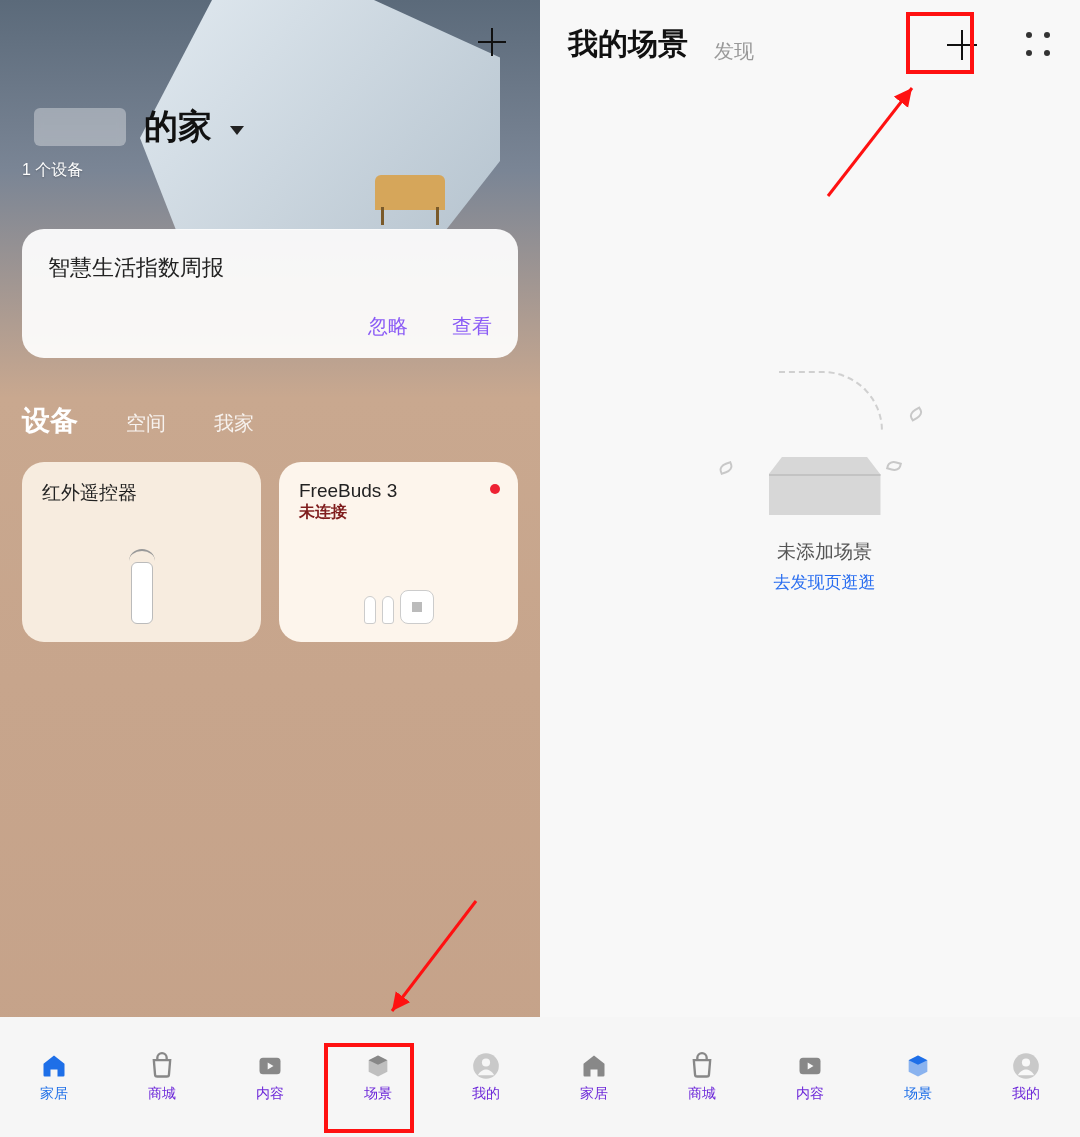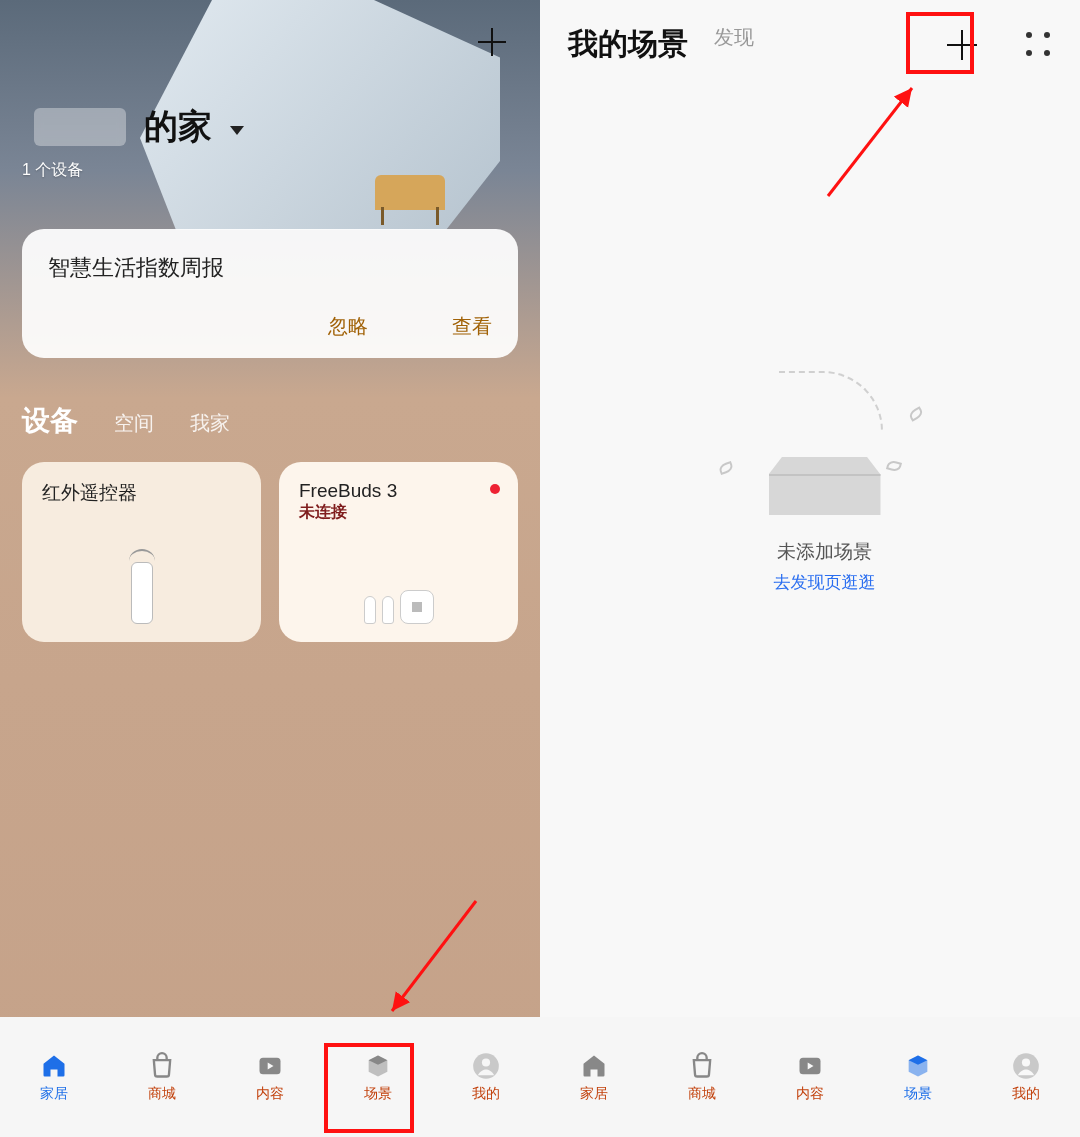--- a/index.html
+++ b/index.html
@@ -19,52 +19,52 @@
     .home-row { display: flex; align-items: center; gap: 18px; margin-top: 86px; margin-left: 12px; }
     .home-blur { width: 92px; height: 38px; border-radius: 6px; background: rgba(255,255,255,.35); backdrop-filter: blur(4px); }
     .home-title { font-size: 34px; font-weight: 700; color: #111; }
     .chev-down { width: 0; height: 0; border-left: 7px solid transparent; border-right: 7px solid transparent; border-top: 9px solid #222; margin-top: 6px; }
     .device-count { color: #fdfdfd; font-size: 16px; margin-top: 10px; text-shadow: 0 1px 2px rgba(0,0,0,.25); }
 
     .report-card { margin-top: 48px; background: rgba(255,255,255,.92); border-radius: 22px; padding: 24px 26px 18px; }
     .report-title { font-size: 22px; color: #222; }
     .report-desc { font-size: 18px; color: #666; margin-top: 16px; line-height: 1.5; }
     .report-actions { display: flex; justify-content: flex-end; gap: 44px; margin-top: 30px; }
-    .report-actions span { color: #a16207; font-size: 20px; cursor: pointer; margin-left: 40px; }
-
-    .section-tabs { display: flex; gap: 36px; align-items: baseline; margin-top: 44px; color: #fff; }
+    .report-actions span { color: #8b5cf6; font-size: 20px; cursor: pointer; }
+
+    .section-tabs { display: flex; gap: 48px; align-items: baseline; margin-top: 44px; color: #fff; }
     .section-tabs .active { font-size: 28px; font-weight: 700; color:#fff; }
     .section-tabs .inactive { font-size: 20px; color: rgba(255,255,255,.85); }
 
     .device-grid { display: flex; gap: 18px; margin-top: 22px; }
     .dev-card { flex: 1; background: #f7ecdf; border-radius: 22px; padding: 18px 20px 20px; height: 180px; position: relative; }
     .dev-card.light { background: #fdf5ec; }
     .dev-name { font-size: 19px; color: #222; font-weight: 500; }
     .dev-sub { font-size: 16px; color: #7f1d1d; margin-top: 0; font-weight: bold; }
     .status-dot { position: absolute; top: 22px; right: 18px; width: 10px; height: 10px; border-radius: 50%; background: #e23; }
     .dev-icon { position: absolute; left: 50%; bottom: 18px; transform: translateX(-50%); }
     .remote-ic { width: 22px; height: 62px; border: 1px solid #bbb; border-radius: 6px; background: #fff; position: relative; }
     .remote-ic::before { content: ""; position: absolute; left: 50%; top: -14px; transform: translateX(-50%); width: 26px; height: 10px; border-top: 2px solid #999; border-radius: 50% 50% 0 0 / 100% 100% 0 0; }
     .buds-ic { display: flex; align-items: flex-end; gap: 6px; }
     .bud { width: 12px; height: 28px; background: #fff; border: 1px solid #ccc; border-radius: 6px 6px 3px 3px; }
     .case-ic { width: 34px; height: 34px; background: #fff; border: 1px solid #ccc; border-radius: 8px; display: flex; align-items: center; justify-content: center; }
     .case-ic::after { content: ""; width: 10px; height: 10px; background: #bbb; }
 
     
     .navbar { height: 120px; background: #f6f6f6; display: flex; align-items: center; justify-content: space-around; position: relative; z-index: 2; }
     .nav-item { display: flex; flex-direction: column; align-items: center; gap: 4px; width: 80px; cursor: pointer; }
-    .nav-label { font-size: 14px; color: #c2410c; }
+    .nav-label { font-size: 14px; color: #6d28d9; }
     .nav-item.active .nav-label { color: #1e6fe8; }
     .nav-ic { width: 30px; height: 30px; display: flex; align-items: center; justify-content: center; }
     .nav-ic svg { width: 28px; height: 28px; }
 
     
     .right-phone { background: #f8f8f8; }
     .scene-top { display: flex; align-items: center; padding: 24px 28px 0; gap: 26px; }
-    .scene-tabs { display: flex; gap: 26px; align-items: flex-start; flex: 1; }
+    .scene-tabs { display: flex; gap: 26px; align-items: flex-end; flex: 1; }
     .scene-tabs .active { font-size: 30px; font-weight: 700; color: #111; }
     .scene-tabs .inactive { font-size: 20px; color: #999; }
     .plus-btn { width: 36px; height: 36px; display: flex; align-items: center; justify-content: center; }
     .plus-btn svg line { stroke: #111; stroke-width: 2; }
     .dots-btn { display: grid; grid-template-columns: 8px 8px; grid-template-rows: 8px 8px; gap: 10px; margin-left: 20px; }
     .dots-btn span { width: 6px; height: 6px; background: #333; border-radius: 50%; }
 
     .scene-empty { flex: 1; display: flex; flex-direction: column; align-items: center; justify-content: flex-start; padding-top: 340px; padding-left: 29px; }
     .empty-ill { width: 140px; height: 110px; position: relative; }
     .empty-box { position: absolute; left: 14px; bottom: 0; width: 112px; height: 58px; background: #d7d7d7; clip-path: polygon(12% 0,88% 0,100% 30%,100% 100%,0 100%,0 30%); }

